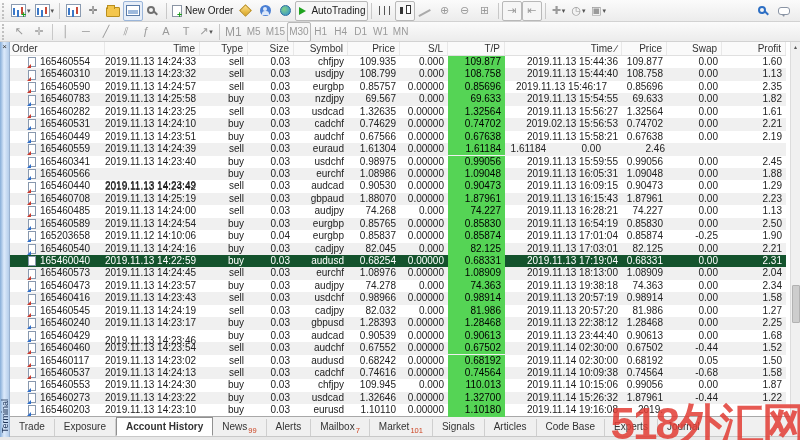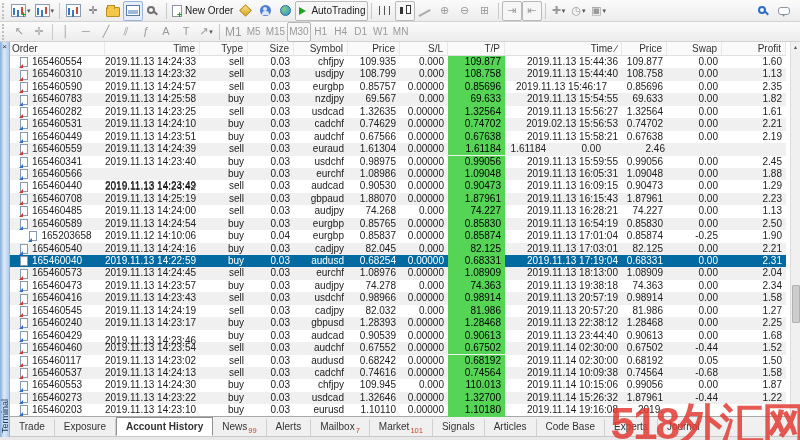--- a/index.html
+++ b/index.html
@@ -60,23 +60,23 @@
             display:flex; flex-direction:column; align-items:center; }
   .tstrip .x { font-size:8px; color:#333; line-height:9px; }
   .tstrip .vlabel { margin-top:auto; margin-bottom:4px; writing-mode:vertical-rl; transform:rotate(180deg);
                     font-size:9px; color:#1c3least0; color:#20365a; }
 
   .thead { position:absolute; top:0; left:10px; height:14px; display:flex; background:#fafafa; border-bottom:1px solid #e0e0e0; }
   .th { font-size:10px; color:#333; line-height:14px; border-right:1px solid #e8e8e8; padding:0 4px 0 2px; }
   .tbody { position:absolute; top:14px; left:10px; }
   .trow { display:flex; height:12.45px; align-items:center; }
   .trow.even { background:#f0f0f0; }
-  .trow.selected { background:#0369a1; color:#fff; }
+  .trow.selected { background:#14532d; color:#fff; }
   .td { line-height:12.4px; white-space:nowrap; overflow:hidden; padding-right:4px; }
-  .td.left { text-align:left; padding-left:8px; }
+  .td.left { text-align:left; padding-left:16px; }
   .td.right { text-align:right; }
   .td.tp { background:#55d455; color:#000; }
   .ordcell { display:flex; align-items:center; }
   .pg { position:relative; width:8px; height:10px; background:#fff; border:1px solid #8898ae; margin:0 4px 0 2px; flex:none; }
   .pg:after { content:""; position:absolute; left:-2px; bottom:-2px; width:0; height:0;
               border-left:4px solid transparent; border-bottom:4px solid currentColor; }
   .pg.sell { color:#cc3b2e; }
   .pg.buy { color:#2e6fcc; }
   .pg.plain:after { display:none; }
 
@@ -499,21 +499,21 @@
           <div class="td right" style="width: 54px;">eurgbp</div>
           <div class="td right" style="width: 52px;">0.85765</div>
           <div class="td right" style="width: 48px;">0.00000</div>
           <div class="td right tp" style="width: 57px;">0.85830</div>
           <div class="td right" style="width: 117px;">2019.11.13 16:54:19</div>
           <div class="td right" style="width: 45px;">0.85830</div>
           <div class="td right" style="width: 55px;">0.00</div>
           <div class="td right" style="width: 64px;">2.50</div>
         </div>
         <div class="trow">
-          <div class="td left ordcell" style="width: 95px; justify-content: center;">
+          <div class="td left ordcell" style="width: 95px;">
             <span class="pg buy"></span>
             <span>165203658</span>
           </div>
           <div class="td right" style="width: 95px;">2019.11.12 14:10:06</div>
           <div class="td right" style="width: 48px;">buy</div>
           <div class="td right" style="width: 46px;">0.04</div>
           <div class="td right" style="width: 54px;">eurgbp</div>
           <div class="td right" style="width: 52px;">0.85837</div>
           <div class="td right" style="width: 48px;">0.00000</div>
           <div class="td right tp" style="width: 57px;">0.85874</div>

